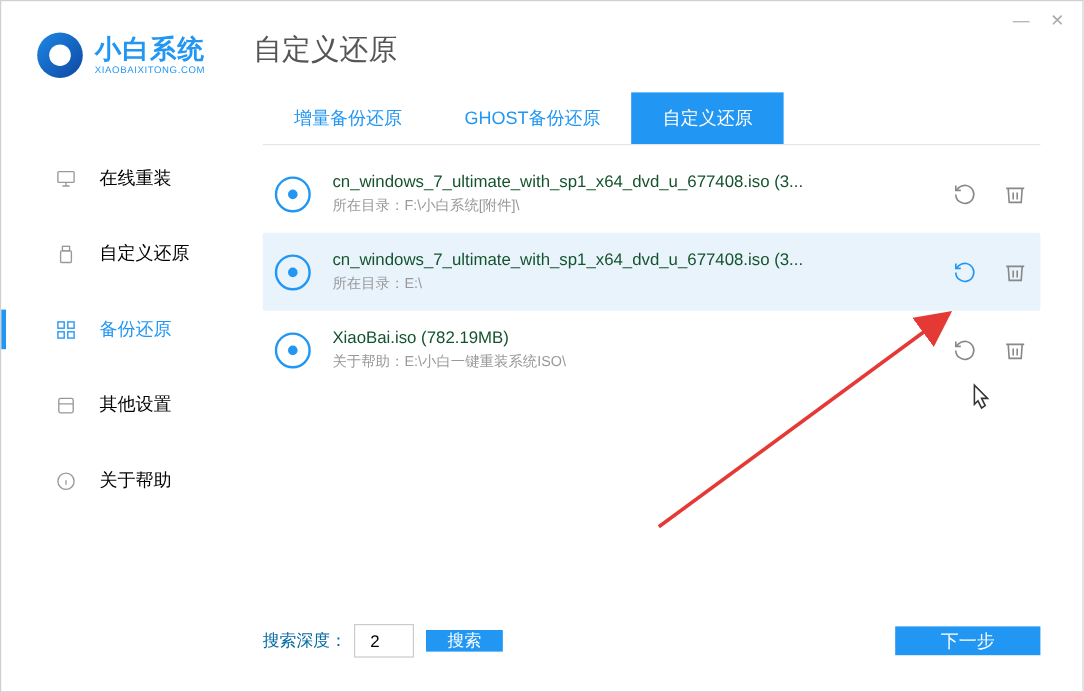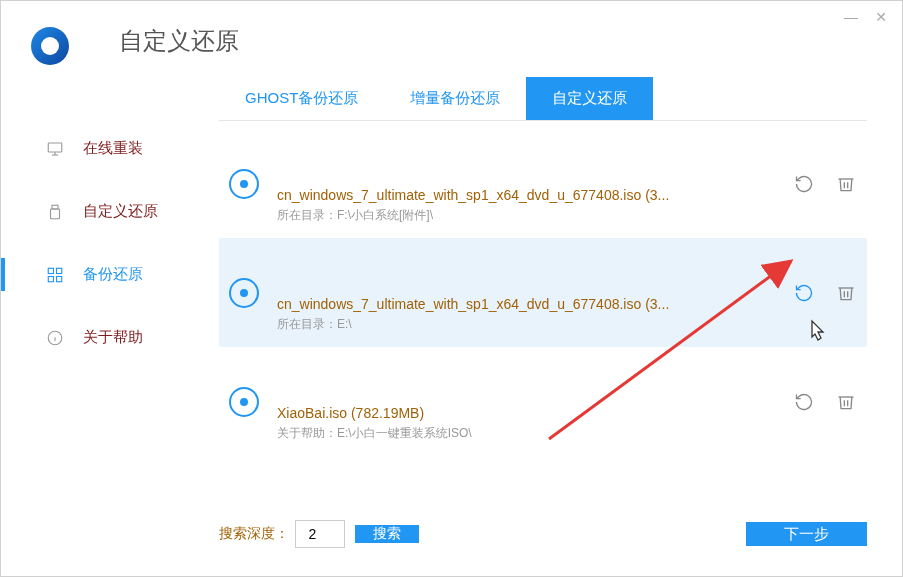--- a/index.html
+++ b/index.html
@@ -84,21 +84,21 @@
     }
     .sidebar {
       width: 198px;
       padding-top: 40px;
       position: relative;
     }
     .sidebar-item {
       display: flex;
       align-items: center;
       padding: 22px 0 22px 44px;
-      color: #7f1d1d;
+      color: #000000;
       font-size: 15px;
       cursor: pointer;
       position: relative;
     }
     .sidebar-item.active {
       color: #2196f3;
     }
     .sidebar-item.active::before {
       content: '';
       position: absolute;
@@ -169,27 +169,26 @@
       height: 8px;
       background: #2196f3;
       border-radius: 50%;
     }
     .item-text {
       flex: 1;
       min-width: 0;
       overflow: hidden;
     }
     .item-title {
-      color: #a16207;
+      color: #14532d;
       font-size: 14px;
       margin-bottom: 4px;
       white-space: nowrap;
       overflow: hidden;
       text-overflow: ellipsis;
-      margin-top: 44px;
     }
     .item-path {
       color: #999;
       font-size: 12px;
     }
     .item-actions {
       display: flex;
       gap: 20px;
       margin-left: 14px;
     }
@@ -202,21 +201,21 @@
       align-items: center;
       justify-content: center;
     }
     .footer {
       margin-top: auto;
       display: flex;
       align-items: center;
       padding: 20px 0 24px 0;
     }
     .search-label {
-      color: #a16207;
+      color: #0369a1;
       font-size: 14px;
       margin-right: 6px;
     }
     .depth-input {
       width: 50px;
       height: 28px;
       border: 1px solid #ccc;
       text-align: center;
       font-size: 14px;
       margin-right: 10px;
@@ -254,20 +253,24 @@
 </head>
 <body>
 
 <div class="window-controls">
   <span>—</span>
   <span>✕</span>
 </div>
 
 <div class="header">
   <div class="logo"></div>
+  <div class="brand-text">
+    <div class="brand-title">小白系统</div>
+    <div class="brand-sub">XIAOBAIXITONG.COM</div>
+  </div>
   <div class="page-title">自定义还原</div>
 </div>
 
 <div class="main">
   <div class="sidebar">
     <div class="sidebar-item">
       <span class="sidebar-icon">
         <svg width="18" height="18" viewBox="0 0 24 24" fill="none" stroke="currentColor" stroke-width="1.5">
             <rect x="3" y="4" width="18" height="12" rx="1"></rect>
             <line x1="8" y1="20" x2="16" y2="20"></line>
@@ -292,33 +295,42 @@
             <rect x="14" y="3" width="7" height="7"></rect>
             <rect x="3" y="14" width="7" height="7"></rect>
             <rect x="14" y="14" width="7" height="7"></rect>
           </svg>
       </span>
       <span>备份还原</span>
     </div>
     <div class="sidebar-item">
       <span class="sidebar-icon">
         <svg width="18" height="18" viewBox="0 0 24 24" fill="none" stroke="currentColor" stroke-width="1.5">
+            <rect x="4" y="4" width="16" height="16" rx="2"></rect>
+            <line x1="4" y1="10" x2="20" y2="10"></line>
+          </svg>
+      </span>
+      <span>其他设置</span>
+    </div>
+    <div class="sidebar-item">
+      <span class="sidebar-icon">
+        <svg width="18" height="18" viewBox="0 0 24 24" fill="none" stroke="currentColor" stroke-width="1.5">
             <circle cx="12" cy="12" r="9"></circle>
             <line x1="12" y1="8" x2="12" y2="8"></line>
             <line x1="12" y1="11" x2="12" y2="16"></line>
           </svg>
       </span>
       <span>关于帮助</span>
     </div>
   </div>
 
   <div class="content">
     <div class="tabs">
+      <div class="tab">增量备份还原</div>
       <div class="tab">GHOST备份还原</div>
-      <div class="tab">增量备份还原</div>
       <div class="tab active">自定义还原</div>
     </div>
 
     <div class="list">
       <div class="list-item">
         <div class="disc-icon"></div>
         <div class="item-text">
           <div class="item-title">cn_windows_7_ultimate_with_sp1_x64_dvd_u_677408.iso (3...</div>
           <div class="item-path">所在目录：F:\小白系统[附件]\</div>
         </div>

